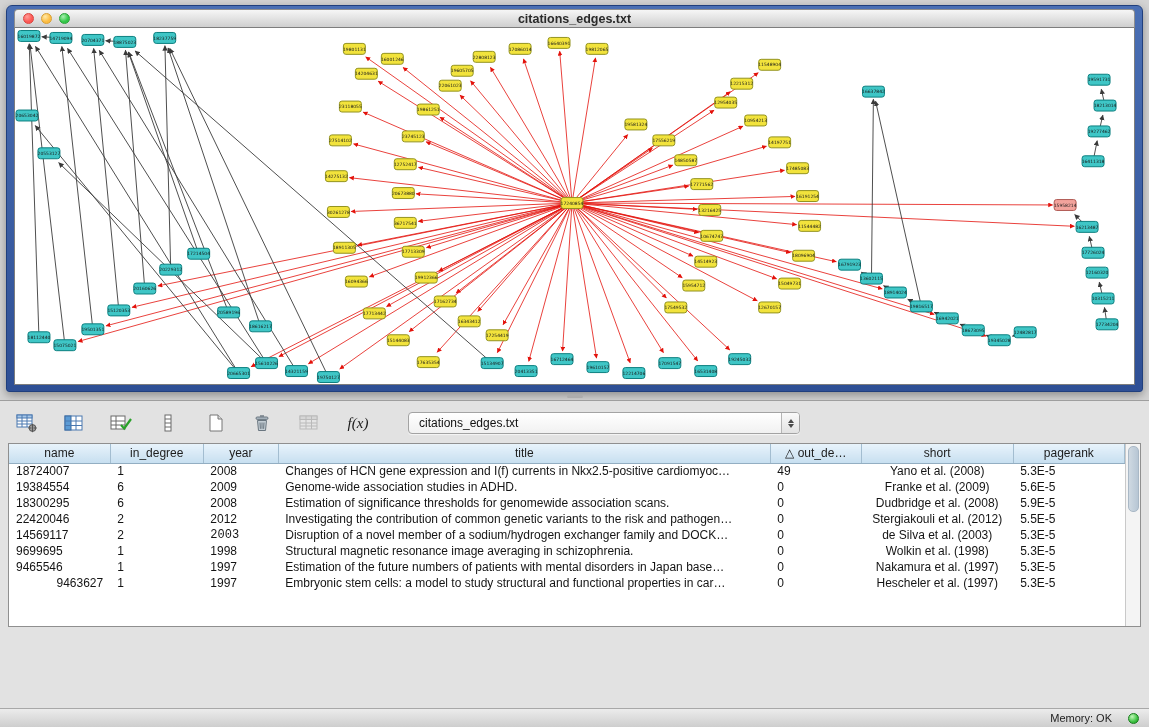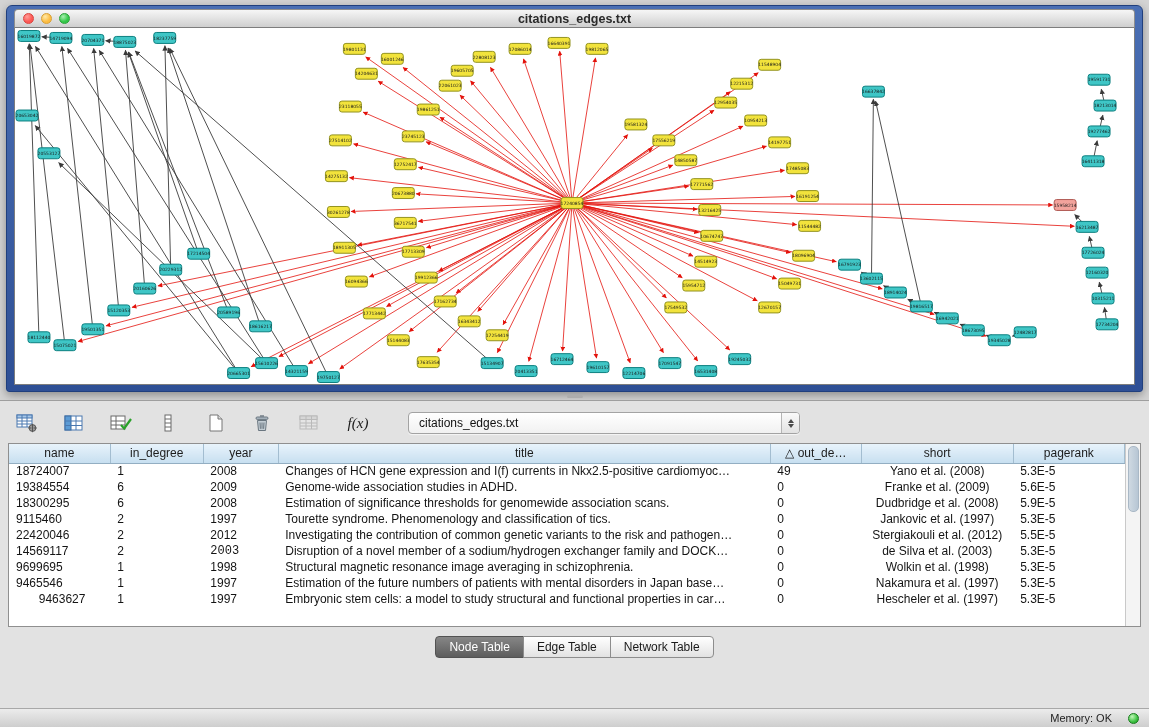--- a/index.html
+++ b/index.html
@@ -734,29 +734,20 @@
             <tr>
               <td style="text-align: left;">18300295</td>
               <td style="text-align: left;">6</td>
               <td style="text-align: left;">2008</td>
               <td style="text-align: left;">Estimation of significance thresholds for genomewide association scans.</td>
               <td style="text-align: left;">0</td>
               <td style="text-align: center;">Dudbridge et al. (2008)</td>
               <td style="text-align: left;">5.9E-5</td>
             </tr>
             <tr>
-              <td style="text-align: left;">9115460</td>
-              <td style="text-align: left;">2</td>
-              <td style="text-align: left;">1997</td>
-              <td style="text-align: left;">Tourette syndrome. Phenomenology and classification of tics.</td>
-              <td style="text-align: left;">0</td>
-              <td style="text-align: center;">Jankovic et al. (1997)</td>
-              <td style="text-align: left;">5.3E-5</td>
-            </tr>
-            <tr>
               <td style="text-align: left;">22420046</td>
               <td style="text-align: left;">2</td>
               <td style="text-align: left;">2012</td>
               <td style="text-align: left;">Investigating the contribution of common genetic variants to the risk and pathogen…</td>
               <td style="text-align: left;">0</td>
               <td style="text-align: center;">Stergiakouli et al. (2012)</td>
               <td style="text-align: left;">5.5E-5</td>
             </tr>
             <tr>
               <td style="text-align: left;">14569117</td>
@@ -779,39 +770,34 @@
             <tr>
               <td style="text-align: left;">9465546</td>
               <td style="text-align: left;">1</td>
               <td style="text-align: left;">1997</td>
               <td style="text-align: left;">Estimation of the future numbers of patients with mental disorders in Japan base…</td>
               <td style="text-align: left;">0</td>
               <td style="text-align: center;">Nakamura et al. (1997)</td>
               <td style="text-align: left;">5.3E-5</td>
             </tr>
             <tr>
-              <td style="text-align: center; padding-left: 12px;">9463627</td>
+              <td style="text-align: right; padding-left: 12px;">9463627</td>
               <td style="text-align: left;">1</td>
               <td style="text-align: left;">1997</td>
               <td style="text-align: left;">Embryonic stem cells: a model to study structural and functional properties in car…</td>
               <td style="text-align: left;">0</td>
               <td style="text-align: center;">Hescheler et al. (1997)</td>
               <td style="text-align: left;">5.3E-5</td>
             </tr>
           </tbody>
       </table>
       <div class="vscroll">
         <div class="thumb"></div>
       </div>
     </div>
 
-    <div class="tabs">
-        <button class="tab active">Node Table</button>
-        <button class="tab">Edge Table</button>
-        <button class="tab">Network Table</button>
-      </div>
   </div>
 </div>
 
 <div class="statusbar">
   <span>Memory: OK</span>
   <span class="mem-dot"></span>
 </div>
 
 </body></html>

